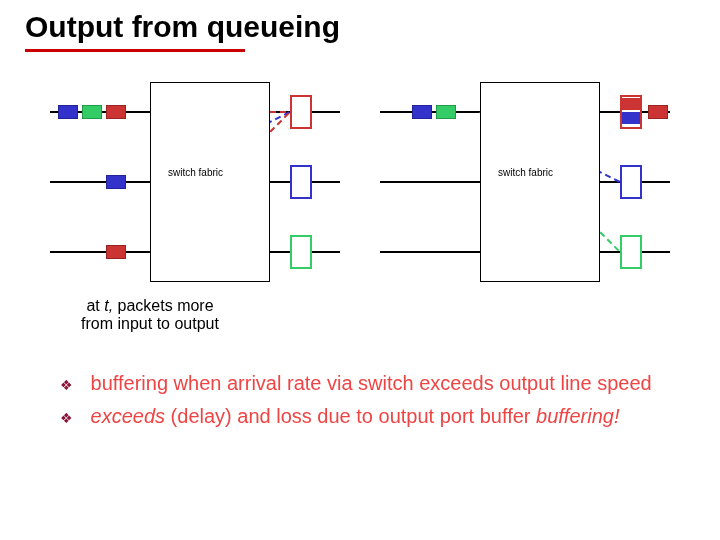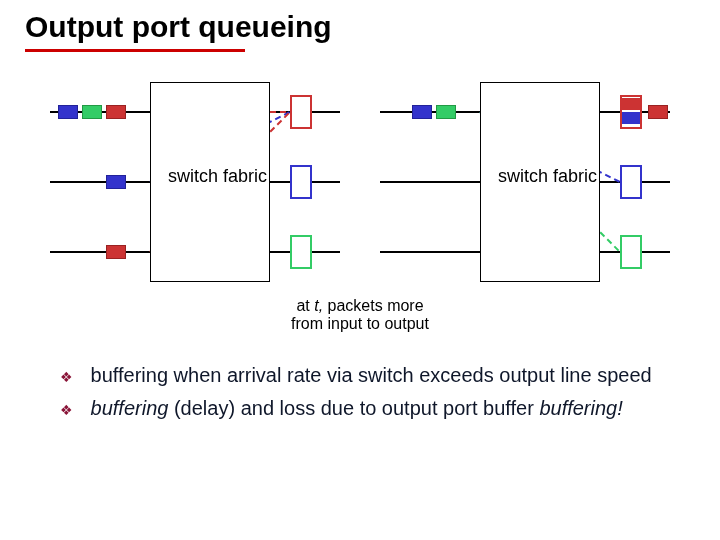--- a/index.html
+++ b/index.html
@@ -69,37 +69,36 @@
   .slot {
     position: absolute;
     width: 18px;
     height: 12px;
   }
   .slot.red { background: #c33; }
   .slot.blue { background: #33c; }
   
   .fablabel {
     position: absolute;
-    font-size: 18px;
+    font-size: 10px;
     color: #000;
     line-height: 1.1;
   }
   
   .wires {
     position: absolute;
     left: 0; top: 0;
     width: 290px;
     height: 200px;
     pointer-events: none;
   }
   .captions {
     display: flex;
-    justify-content: center;
     gap: 70px;
-    margin-bottom: 30px;
+    margin-bottom: 38px;
   }
   .caption {
     font-size: 16px;
     text-align: center;
     width: 260px;
     color: #000;
   }
   .bullets {
     padding-left: 40px;
     padding-right: 30px;
@@ -111,27 +110,27 @@
     font-size: 20px;
     line-height: 1.25;
   }
   .bullet .marker {
     color: #8a1538;
     font-size: 14px;
     margin-right: 18px;
     margin-top: 6px;
     flex-shrink: 0;
   }
-  .bullet .text { color: #0f172a; }
+  .bullet .text { color: #ef4444; }
   .italic { font-style: italic; }
 </style>
 </head>
 <body>
 
-<div class="title">Output port queueing</div>
+<div class="title">Output from queueing</div>
 <div class="underline"></div>
 
 <div class="diagrams">
 
   <div class="diagram">
 
     <svg class="wires">
 
       <line x1="0" y1="30" x2="100" y2="30" stroke="#000" stroke-width="2"></line>
       <line x1="0" y1="100" x2="100" y2="100" stroke="#000" stroke-width="2"></line>
@@ -208,16 +207,16 @@
 </div>
 
 <div class="bullets">
   <div class="bullet">
     <span class="marker">❖</span>
     <span class="text">buffering when arrival rate via switch exceeds output line speed</span>
   </div>
   <div class="bullet">
     <span class="marker">❖</span>
     <span class="text">
-      <span class="italic">buffering</span> (delay) and loss due to output port buffer <span class="italic">buffering!</span>
+      <span class="italic">exceeds</span> (delay) and loss due to output port buffer <span class="italic">buffering!</span>
     </span>
   </div>
 </div>
 
 </body></html>

